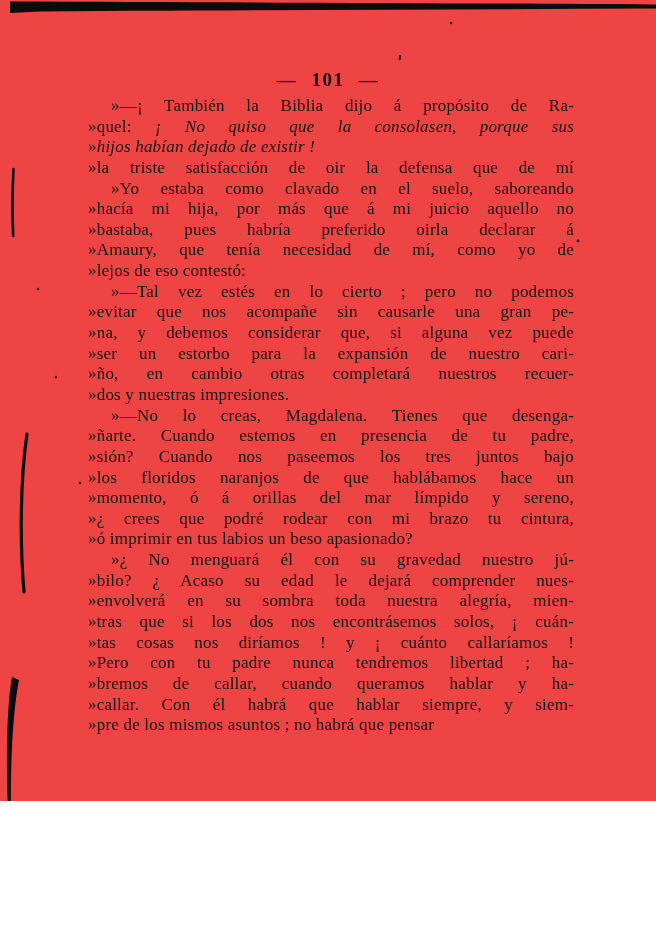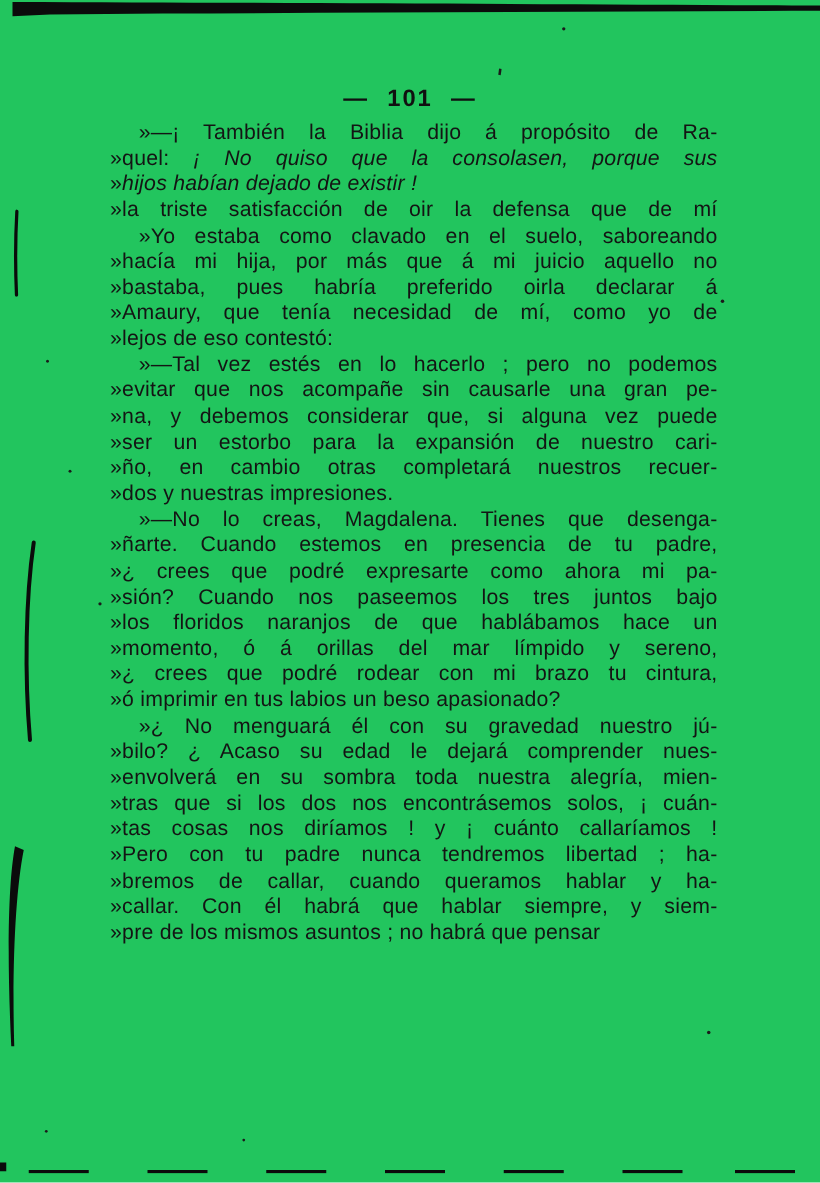--- a/index.html
+++ b/index.html
@@ -3,24 +3,24 @@
 <meta charset="utf-8">
 <style>
   html, body {
     margin: 0;
     padding: 0;
     background: #ffffff;
   }
   .page {
     position: relative;
     width: 656px;
-    height: 946px;
-    background: #22c55e;
+    height: 801px;
+    background: #ef4444;
     overflow: hidden;
-    font-family: Liberation Sans, sans-serif;
+    font-family: Liberation Serif, serif;
     color: #141414;
   }
   .artifacts {
     position: absolute;
     top: 0;
     left: 0;
     pointer-events: none;
   }
   .page-number {
     position: absolute;
@@ -98,29 +98,28 @@
   <div class="text-block" id="text-block">
       <div class="line first"><span>»—¡ También la Biblia dijo á propósito de Ra-</span></div>
       <div class="line"><span>»quel: </span><span class="it">¡ No quiso que la consolasen, porque sus</span></div>
       <div class="line plast"><span>»</span><span class="it">hijos habían dejado de existir !</span></div>
       <div class="line"><span>»la triste satisfacción de oir la defensa que de mí</span></div>
       <div class="line first"><span>»Yo estaba como clavado en el suelo, saboreando</span></div>
       <div class="line"><span>»hacía mi hija, por más que á mi juicio aquello no</span></div>
       <div class="line"><span>»bastaba, pues habría preferido oirla declarar á</span></div>
       <div class="line"><span>»Amaury, que tenía necesidad de mí, como yo de</span></div>
       <div class="line plast"><span>»lejos de eso contestó:</span></div>
-      <div class="line first"><span>»—Tal vez estés en lo hacerlo ; pero no podemos</span></div>
+      <div class="line first"><span>»—Tal vez estés en lo cierto ; pero no podemos</span></div>
       <div class="line"><span>»evitar que nos acompañe sin causarle una gran pe-</span></div>
       <div class="line"><span>»na, y debemos considerar que, si alguna vez puede</span></div>
       <div class="line"><span>»ser un estorbo para la expansión de nuestro cari-</span></div>
       <div class="line"><span>»ño, en cambio otras completará nuestros recuer-</span></div>
       <div class="line plast"><span>»dos y nuestras impresiones.</span></div>
       <div class="line first"><span>»—No lo creas, Magdalena. Tienes que desenga-</span></div>
       <div class="line"><span>»ñarte. Cuando estemos en presencia de tu padre,</span></div>
-      <div class="line"><span>»¿ crees que podré expresarte como ahora mi pa-</span></div>
       <div class="line"><span>»sión? Cuando nos paseemos los tres juntos bajo</span></div>
       <div class="line"><span>»los floridos naranjos de que hablábamos hace un</span></div>
       <div class="line"><span>»momento, ó á orillas del mar límpido y sereno,</span></div>
       <div class="line"><span>»¿ crees que podré rodear con mi brazo tu cintura,</span></div>
       <div class="line plast"><span>»ó imprimir en tus labios un beso apasionado?</span></div>
       <div class="line first"><span>»¿ No menguará él con su gravedad nuestro jú-</span></div>
       <div class="line"><span>»bilo? ¿ Acaso su edad le dejará comprender nues-</span></div>
       <div class="line"><span>»envolverá en su sombra toda nuestra alegría, mien-</span></div>
       <div class="line"><span>»tras que si los dos nos encontrásemos solos, ¡ cuán-</span></div>
       <div class="line"><span>»tas cosas nos diríamos ! y ¡ cuánto callaríamos !</span></div>

